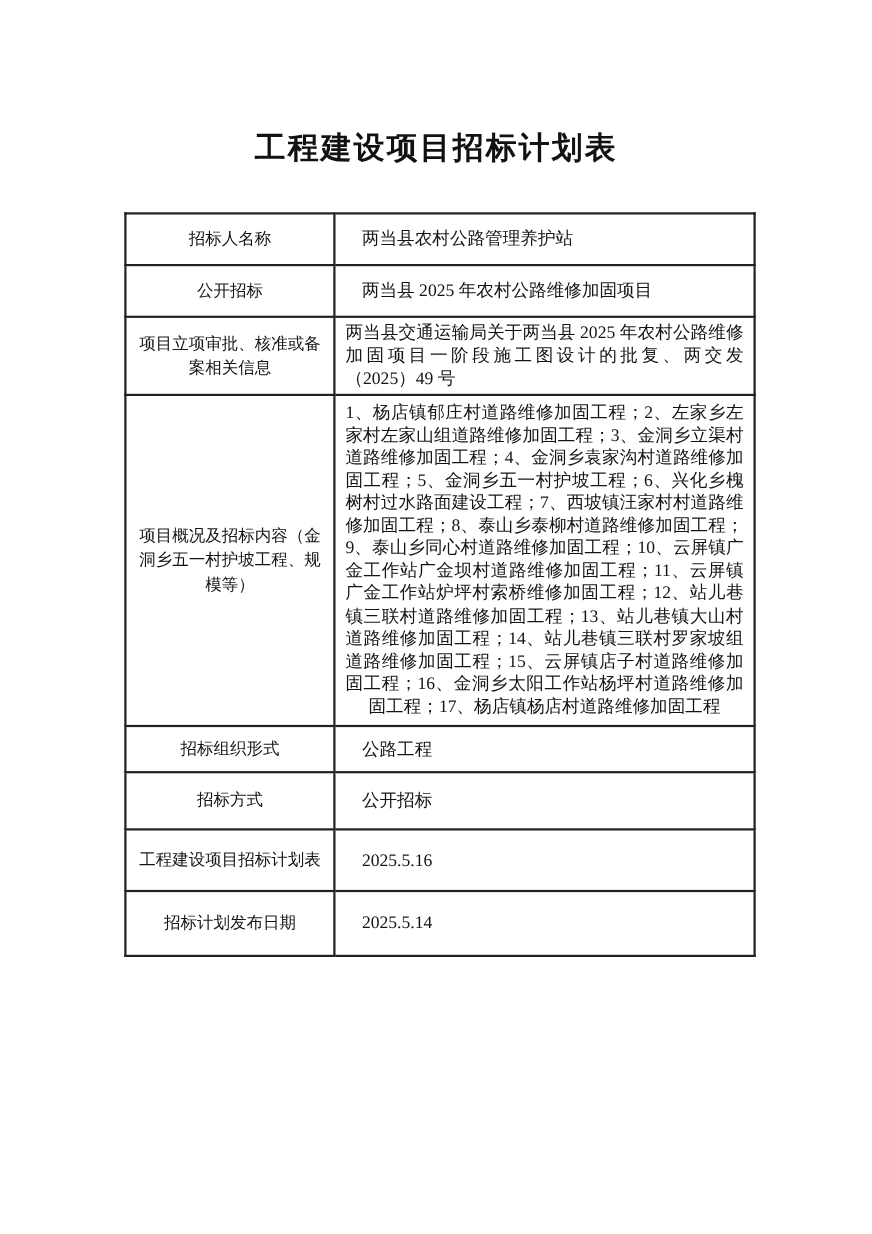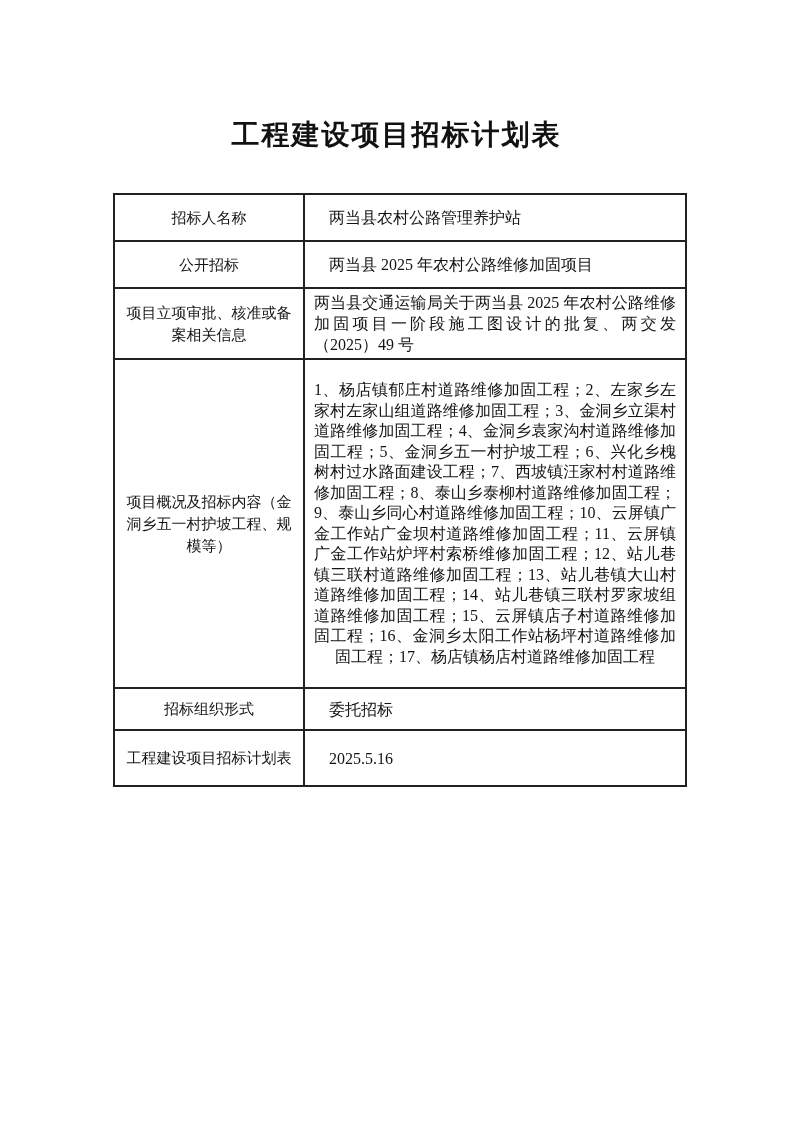--- a/index.html
+++ b/index.html
@@ -70,21 +70,21 @@
     text-align-last: left;
     text-justify: inter-ideograph;
     padding: 3px 9px;
     line-height: 21px;
   }
 
   td.value-cell.justify-center-last {
     text-align: justify;
     text-align-last: center;
     text-justify: inter-ideograph;
-    padding: 20px 9px;
+    padding: 6px 9px;
     line-height: 20.5px;
   }
 
   
   tr.row-0  { height: 47px; }
   tr.row-1  { height: 47px; }
   tr.row-2  { height: 48px; }
   tr.row-3  { height: 59px; }
   tr.row-4  { height: 284px; }
   tr.row-5  { height: 47px; }
@@ -114,22 +114,30 @@
       <tr class="row-3">
         <td class="label-cell">项目立项审批、核准或备案相关信息</td>
         <td class="value-cell justify-left">两当县交通运输局关于两当县 2025 年农村公路维修加固项目一阶段施工图设计的批复、两交发（2025）49 号</td>
       </tr>
       <tr class="row-4">
         <td class="label-cell">项目概况及招标内容（金洞乡五一村护坡工程、规模等）</td>
         <td class="value-cell justify-center-last">1、杨店镇郁庄村道路维修加固工程；2、左家乡左家村左家山组道路维修加固工程；3、金洞乡立渠村道路维修加固工程；4、金洞乡袁家沟村道路维修加固工程；5、金洞乡五一村护坡工程；6、兴化乡槐树村过水路面建设工程；7、西坡镇汪家村村道路维修加固工程；8、泰山乡泰柳村道路维修加固工程；9、泰山乡同心村道路维修加固工程；10、云屏镇广金工作站广金坝村道路维修加固工程；11、云屏镇广金工作站炉坪村索桥维修加固工程；12、站儿巷镇三联村道路维修加固工程；13、站儿巷镇大山村道路维修加固工程；14、站儿巷镇三联村罗家坡组道路维修加固工程；15、云屏镇店子村道路维修加固工程；16、金洞乡太阳工作站杨坪村道路维修加固工程；17、杨店镇杨店村道路维修加固工程</td>
       </tr>
       <tr class="row-7">
         <td class="label-cell">招标组织形式</td>
-        <td class="value-cell">委托招标</td>
+        <td class="value-cell">公路工程</td>
+      </tr>
+      <tr class="row-8">
+        <td class="label-cell">招标方式</td>
+        <td class="value-cell">公开招标</td>
       </tr>
       <tr class="row-9">
         <td class="label-cell">工程建设项目招标计划表</td>
         <td class="value-cell">2025.5.16</td>
+      </tr>
+      <tr class="row-10">
+        <td class="label-cell">招标计划发布日期</td>
+        <td class="value-cell">2025.5.14</td>
       </tr>
     </tbody>
   </table>
 
 </div>
 
 </body></html>

